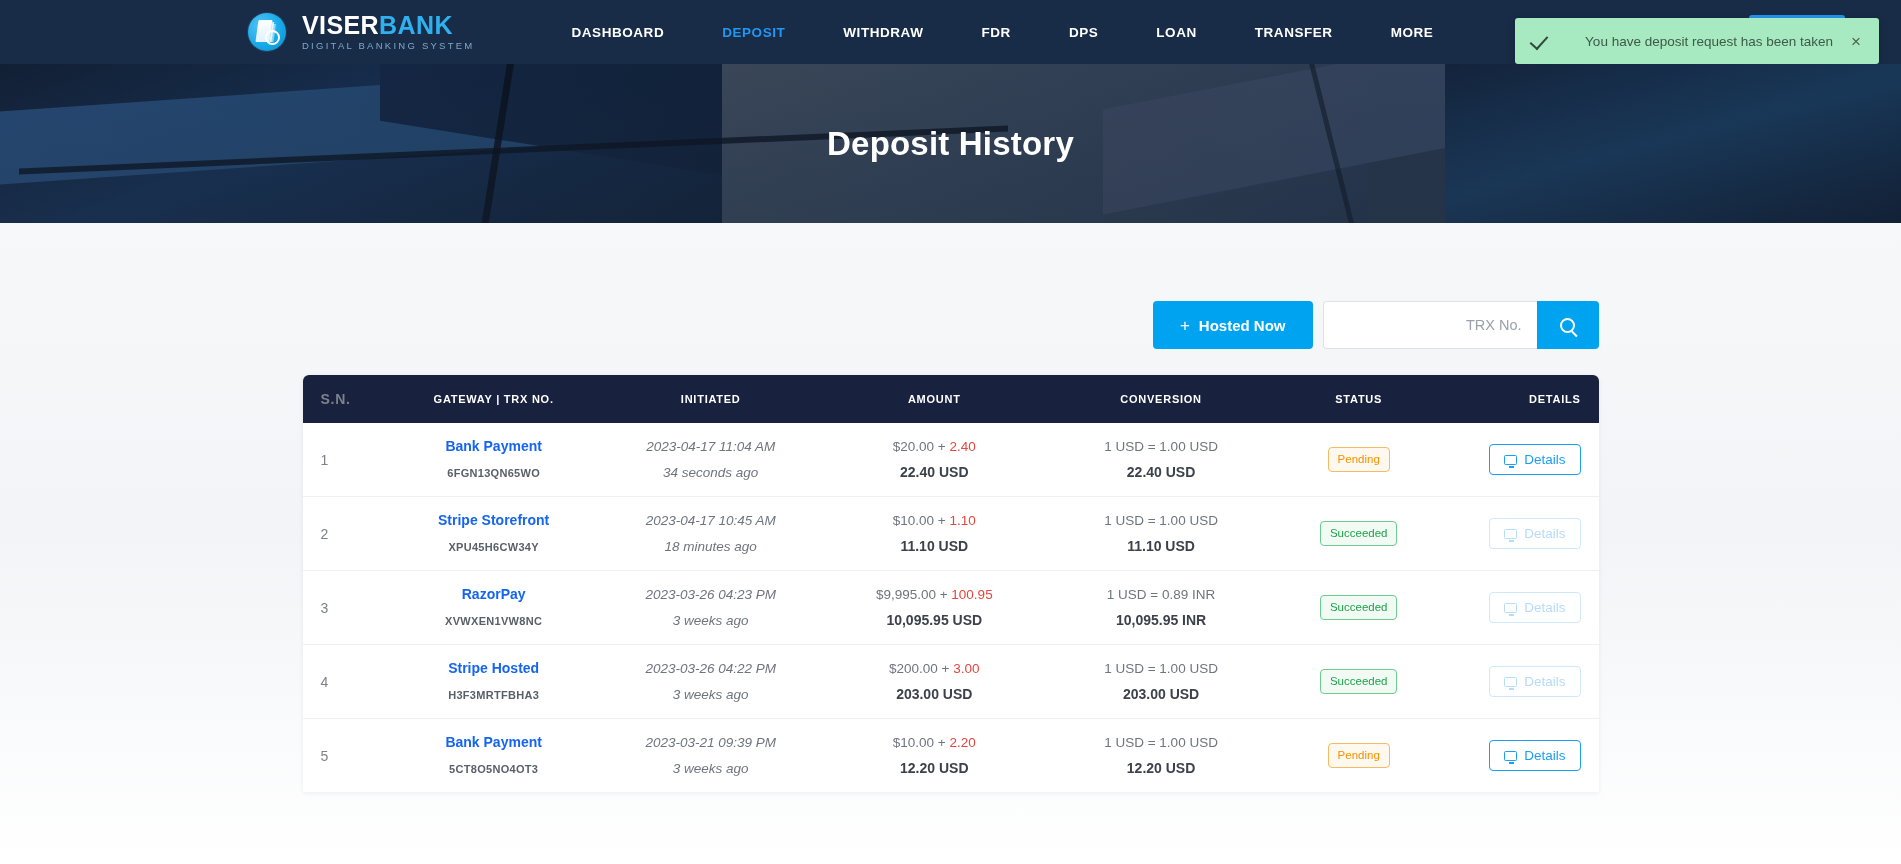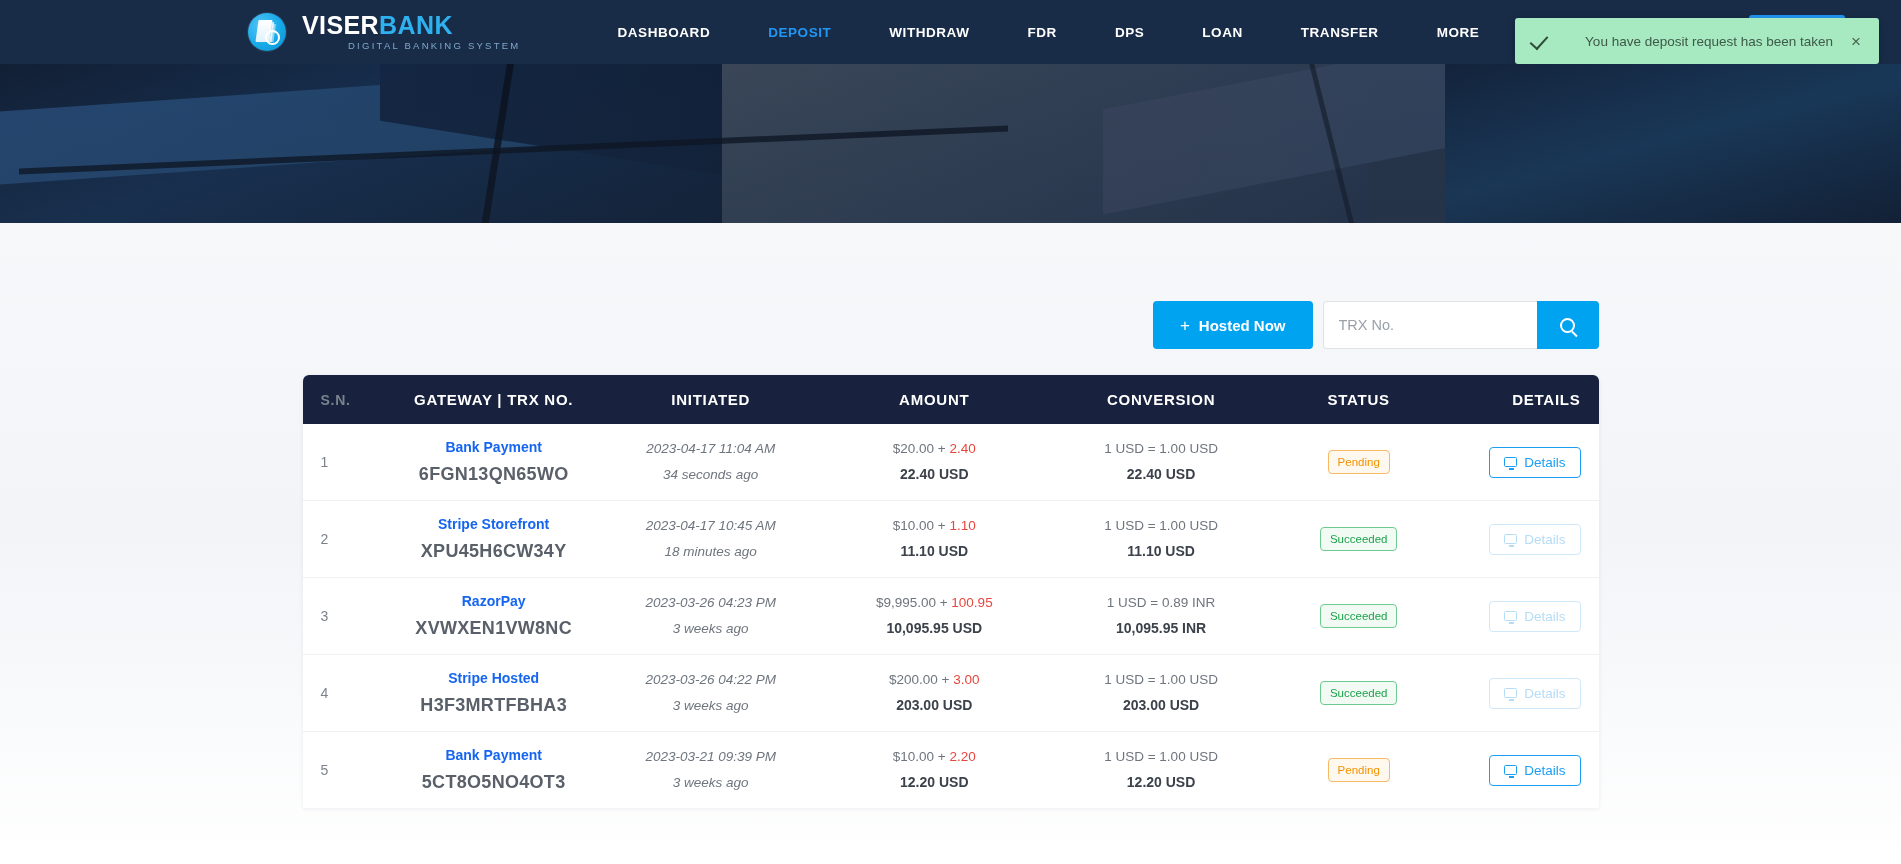--- a/index.html
+++ b/index.html
@@ -55,21 +55,21 @@
     position:absolute; right:6px; bottom:6px;
     width:11px; height:11px; border-radius:50%;
     border:2px solid #ffffff;
   }
   .logo-text { line-height: 1; }
   .logo-main { font-size: 25px; font-weight: 700; letter-spacing: .4px; }
   .logo-main .p1 { color: #ffffff; }
   .logo-main .p2 { color: #2eb1ee; }
   .logo-sub {
     font-size: 9.5px; color: #7fa8c9; letter-spacing: 2.25px;
-    margin-top: 3px; font-weight: 400; margin-left: 46px;
+    margin-top: 3px; font-weight: 400;
   }
 
   .nav {
     display: flex; align-items: center; gap: 12px;
     margin-left: 74px;
   }
   .nav-item {
     color: #ffffff; font-size: 13.5px; font-weight: 600;
     letter-spacing: .55px; padding: 0 23px; cursor: pointer;
     white-space: nowrap;
@@ -177,21 +177,21 @@
     display: flex; align-items: center; gap: 9px;
   }
   .plus { font-size: 17px; font-weight: 400; line-height: 1; }
 
   .search-group { display: flex; height: 48px; }
   .search-input {
     width: 214px; height: 48px;
     border: 1px solid #dfe3e8; border-right: none;
     border-radius: 4px 0 0 4px;
     padding: 0 15px; font-size: 14.5px; font-family: inherit;
-    color: #41464d; background: #fff; outline: none;
+    color: #41464d; background: #fff; outline: none; text-align: right;
   }
   .search-input::placeholder { color: #9aa1a9; }
   .search-btn {
     width: 62px; height: 48px; background: #00a3f0; border: none;
     border-radius: 0 4px 4px 0; cursor: pointer;
     display: flex; align-items: center; justify-content: center;
   }
   .mag { width: 15px; height: 15px; border: 2px solid #fff; border-radius: 50%; position: relative; }
   .mag::after { content:""; position:absolute; right:-5px; bottom:-4px; width:7px; height:2px;
                 background:#fff; transform: rotate(45deg); }
@@ -200,21 +200,21 @@
   .table-card {
     background: #fff;
     border-radius: 6px 6px 0 0;
     box-shadow: 0 1px 5px rgba(20,30,50,.07);
     overflow: hidden;
   }
   table { width: 100%; border-collapse: collapse; }
   thead th {
     background: #18223f;
     color: #ffffff;
-    font-size: 15px; font-weight: 700; letter-spacing: .75px;
+    font-size: 11px; font-weight: 700; letter-spacing: .75px;
     padding: 16px 0; text-transform: uppercase;
   }
   tbody td {
     padding: 15px 0; vertical-align: middle;
     border-bottom: 1px solid #eef0f3;
     text-align: center;
   }
   tbody tr:last-child td { border-bottom: none; }
 
   .c-sn { width: 6.5%; color: #7b828c; font-size: 14px; padding-left: 18px; text-align: left; }
@@ -223,21 +223,21 @@
   .c-am { width: 17.5%; }
   .c-cv { width: 17.5%; }
   .c-st { width: 13%; }
   .c-dt { width: 12%; padding-right: 18px; }
 
   thead .c-sn { text-align: left; }
   thead .c-dt { text-align: right; }
   tbody .c-dt { text-align: right; }
 
   .gw-name { color: #1565f0; font-size: 14px; font-weight: 700; display: block; margin-bottom: 9px; cursor: pointer; }
-  .gw-trx { color: #5a6069; font-size: 18px; font-weight: 700; letter-spacing: .3px; }
+  .gw-trx { color: #5a6069; font-size: 11px; font-weight: 700; letter-spacing: .3px; }
 
   .in-date { color: #6f757e; font-size: 13.5px; font-style: italic; display: block; margin-bottom: 9px; }
   .in-ago  { color: #6f757e; font-size: 13.5px; font-style: italic; }
 
   .am-top { color: #6f757e; font-size: 13.5px; display: block; margin-bottom: 9px; }
   .am-fee { color: #e8453c; }
   .am-tot { color: #3c424b; font-size: 14px; font-weight: 700; }
 
   .cv-top { color: #6f757e; font-size: 13.5px; display: block; margin-bottom: 9px; }
   .cv-tot { color: #3c424b; font-size: 14px; font-weight: 700; }
@@ -307,20 +307,21 @@
     <div class="pane p-c"></div>
     <div class="pane p-d"></div>
     <div class="pane p-e"></div>
     <div class="pane p-f"></div>
     <div class="pane p-g"></div>
     <div class="pane p-h"></div>
     <div class="pane p-i"></div>
     <div class="pane p-j"></div>
   </div>
   <div class="hero-veil"></div>
+  <h1 class="hero-title">Deposit History</h1>
 </div>
 
 <div class="content">
   <div class="container">
 
     <div class="toolbar">
       <button class="deposit-now">
         <span class="plus">+</span>
         <span>Hosted Now</span>
       </button>

